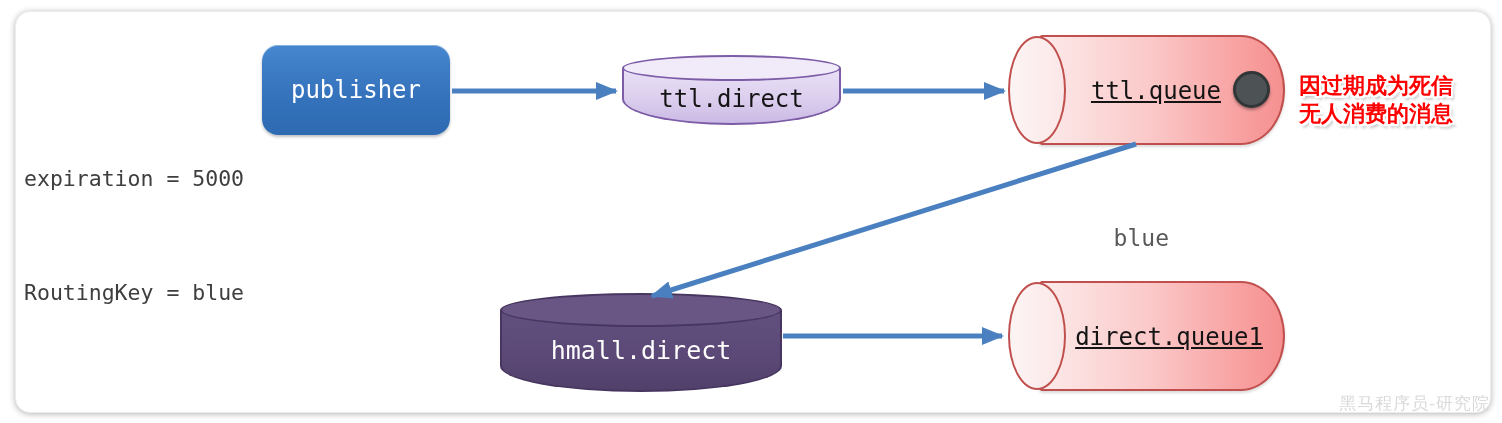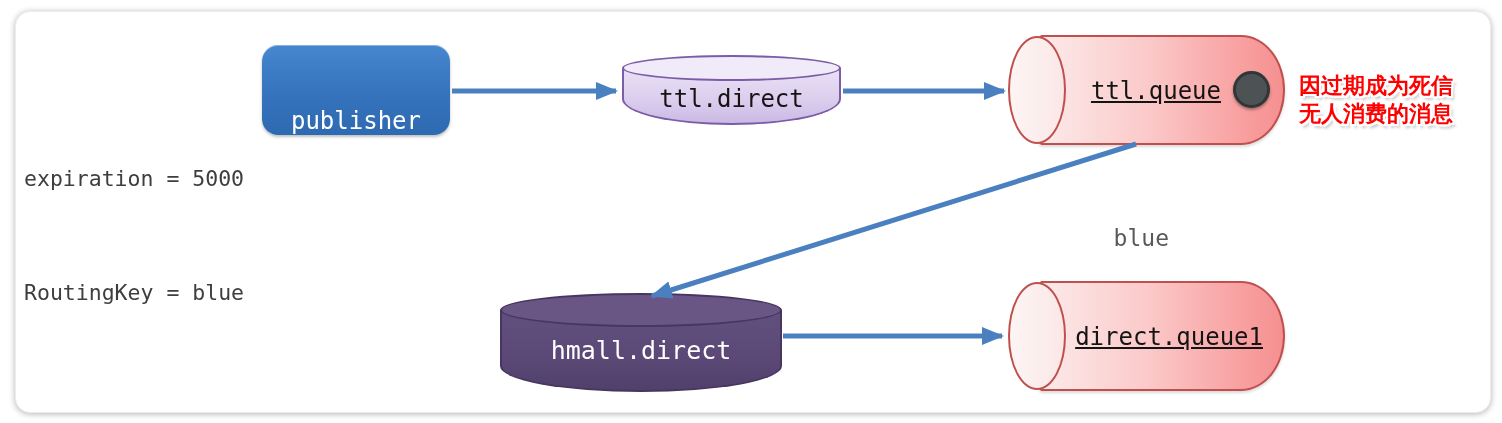--- a/index.html
+++ b/index.html
@@ -17,21 +17,21 @@
   .params{
     position:absolute;left:24px;top:84px;
     font-size:21.5px;line-height:38px;color:#3e3e3e;white-space:pre;
   }
   
   .publisher{
     position:absolute;left:262px;top:45px;width:188px;height:90px;
     border-radius:16px;
     background:linear-gradient(180deg,#4687d0 0%,#3573bc 55%,#2d6ab2 100%);
     box-shadow:inset 0 1px 0 rgba(255,255,255,0.35), 0 2px 3px rgba(0,0,0,0.25);
-    display:flex;align-items:flex-end;justify-content:center;
+    display:flex;align-items:center;justify-content:center;
     color:#ffffff;font-size:24px;
   }
   
   .vcyl{position:absolute;}
   .vcyl .vcyl-body{
     position:absolute;left:0;right:0;bottom:0;box-sizing:border-box;
     border-radius:0 0 50% 50% / 0 0 26px 26px;
   }
   .vcyl .vcyl-top{
     position:absolute;left:0;right:0;top:0;box-sizing:border-box;
@@ -150,20 +150,21 @@
   </div>
 
   <div class="blue-label">blue</div>
 
   <div class="hcyl dqueue">
     <div class="hcyl-body"></div>
     <div class="hcyl-cap"></div>
     <div class="hcyl-label">direct.queue1</div>
   </div>
 
+  <div class="watermark">黑马程序员-研究院</div>
 
   <svg class="arrows" width="1502" height="423" viewBox="0 0 1502 423">
     <defs>
       <marker id="ah" markerUnits="userSpaceOnUse" markerWidth="22" markerHeight="18" refX="20" refY="9" orient="auto">
         <path d="M0,0 L22,9 L0,18 Z" fill="#4b80c0"></path>
       </marker>
     </defs>
     <line x1="452" y1="91" x2="616" y2="91" stroke="#4b80c0" stroke-width="5" marker-end="url(#ah)"></line>
     <line x1="843" y1="91" x2="1004" y2="91" stroke="#4b80c0" stroke-width="5" marker-end="url(#ah)"></line>
     <line x1="1136" y1="144" x2="652" y2="296" stroke="#4b80c0" stroke-width="5" marker-end="url(#ah)"></line>

